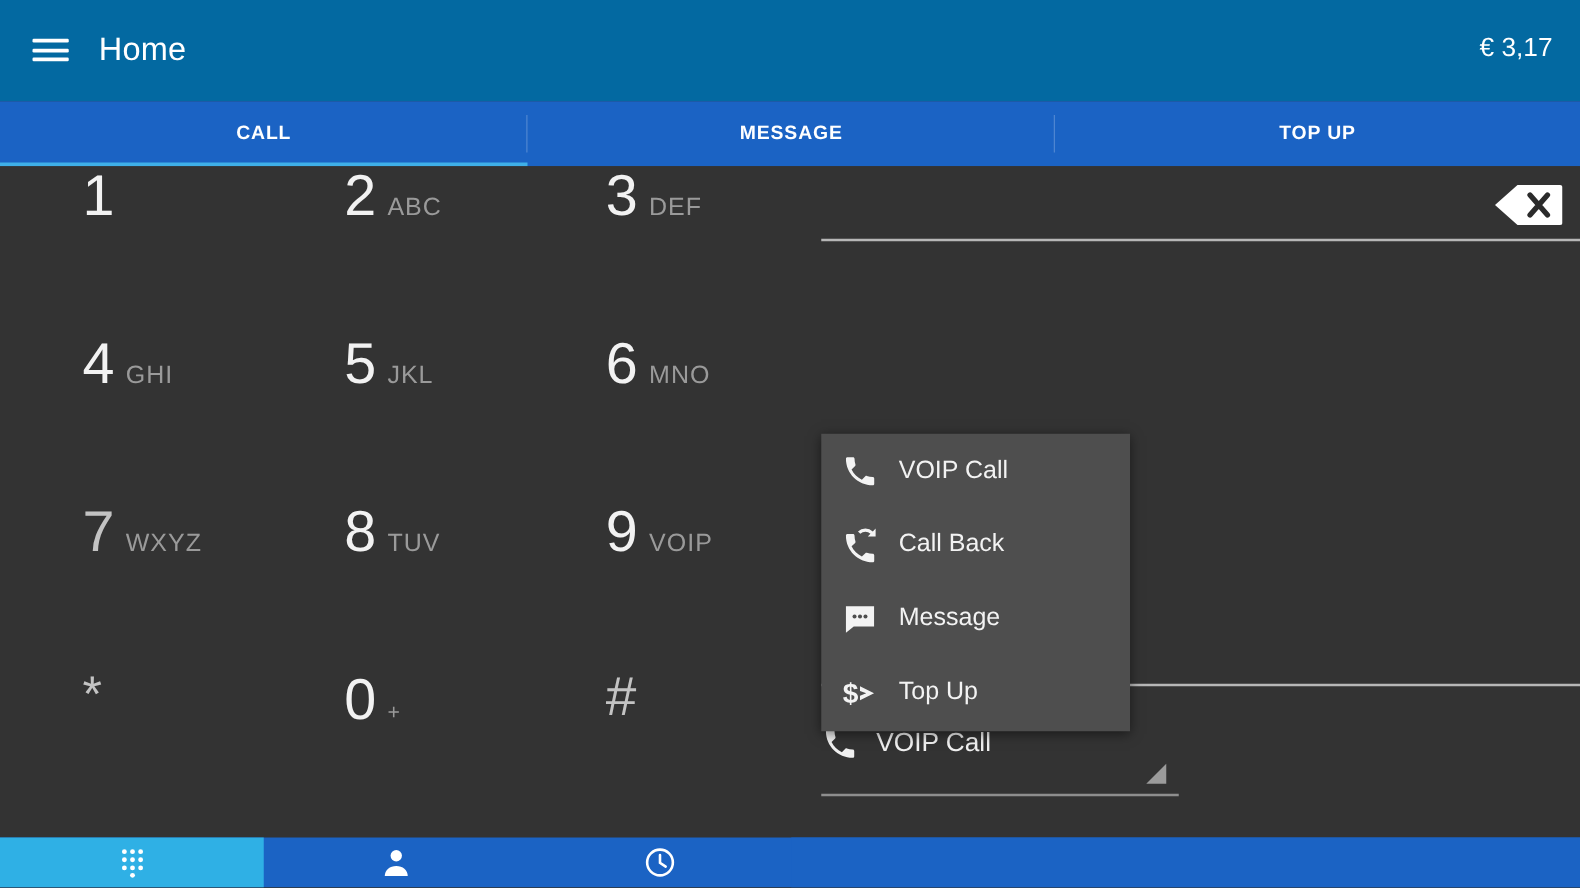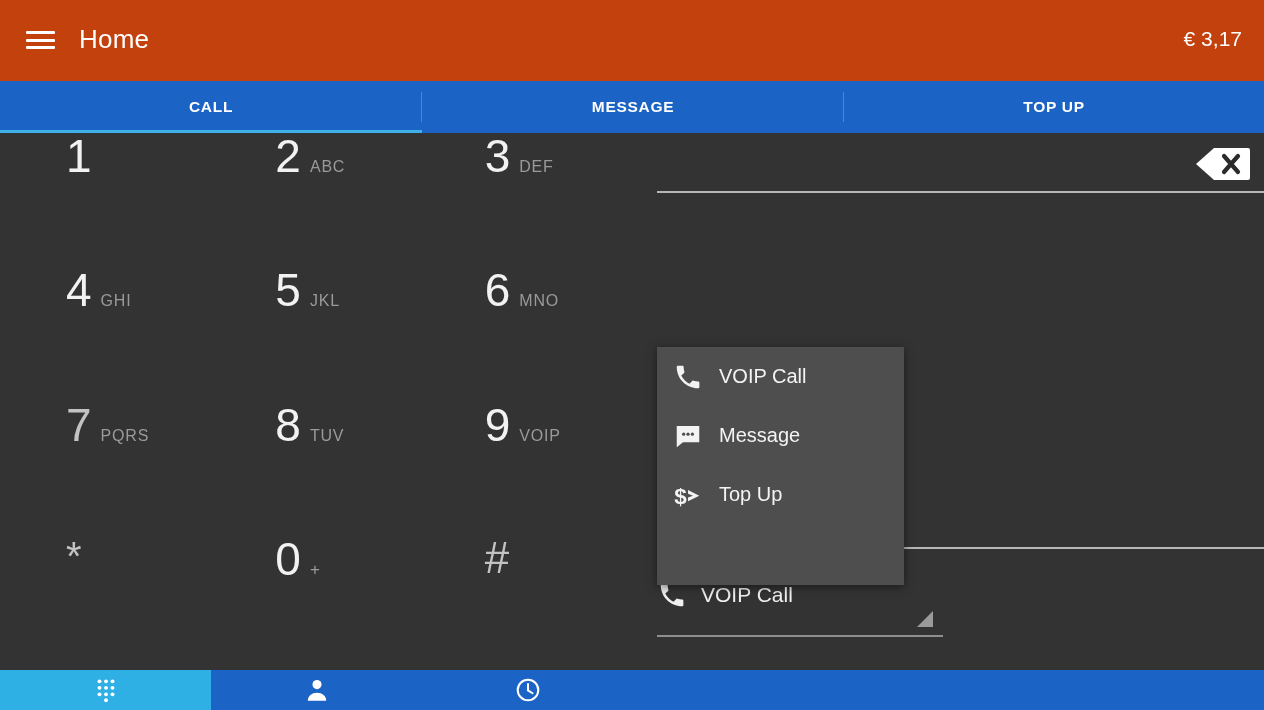--- a/index.html
+++ b/index.html
@@ -7,21 +7,21 @@
     width: 1264px; height: 710px;
     background: #333333;
     font-family: "Liberation Sans", sans-serif;
     overflow: hidden;
   }
   .app { position: relative; width: 1264px; height: 710px; background: #333333; }
 
   
   .header {
     position: absolute; left: 0; top: 0; width: 1264px; height: 81px;
-    background: #c2410c;
+    background: #0369a1;
   }
   .menu-btn {
     position: absolute; left: 26px; top: 27px; width: 30px; height: 26px;
     display: flex; flex-direction: column; justify-content: space-between;
     padding: 4px 0; cursor: pointer;
   }
   .menu-btn span { display: block; width: 29px; height: 3px; background: #ffffff; border-radius: 1px; }
   .header-title {
     position: absolute; left: 79px; top: 24px;
     font-size: 26px; color: #ffffff; font-weight: 400; letter-spacing: .2px;
@@ -61,21 +61,21 @@
   }
   .key {
     position: relative; display: flex; align-items: baseline; justify-content: flex-start;
     padding-left: 66px; cursor: pointer;
   }
   .key .digit {
     font-size: 46px; color: #f2f2f2; font-weight: 400; line-height: 1;
   }
   .key .digit.dim { color: #c3c3c3; }
   .key .letters {
-    font-size: 16px; color: #9a9a9a; letter-spacing: .8px; margin-left: 9px;
+    font-size: 20px; color: #9a9a9a; letter-spacing: .8px; margin-left: 9px;
   }
   .key .letters.plus { font-size: 17px; }
   .key.k2 { padding-left: 62px; } .key.k3 { padding-left: 58px; }
   .key.k5 { padding-left: 62px; } .key.k6 { padding-left: 58px; }
   .key.k8 { padding-left: 62px; } .key.k9 { padding-left: 58px; }
   .key.k0 { padding-left: 62px; } .key.khash { padding-left: 58px; }
 
   
   .rightpane { position: absolute; left: 640px; top: 0; width: 624px; height: 537px; }
 
@@ -193,21 +193,21 @@
       <div class="key k5">
         <span class="digit">5</span>
         <span class="letters">JKL</span>
       </div>
       <div class="key k6">
         <span class="digit">6</span>
         <span class="letters">MNO</span>
       </div>
       <div class="key k7">
         <span class="digit dim">7</span>
-        <span class="letters">PQRS</span>
+        <span class="letters">WXYZ</span>
       </div>
       <div class="key k8">
         <span class="digit">8</span>
         <span class="letters">TUV</span>
       </div>
       <div class="key k9">
         <span class="digit">9</span>
         <span class="letters">VOIP</span>
       </div>
       <div class="key kstar">
@@ -252,20 +252,29 @@
   </div>
 
   <div class="dropdown">
     <div class="dd-item">
       <span class="dd-icon">
         <svg viewBox="0 0 24 24" width="30" height="30" fill="#f3f3f3">
           <path d="M6.6 10.8c1.4 2.8 3.8 5.1 6.6 6.6l2.2-2.2c.3-.3.7-.4 1-.2 1.2.4 2.4.6 3.7.6.6 0 1 .4 1 1V20c0 .6-.4 1-1 1C10.6 21 3 13.4 3 4c0-.6.4-1 1-1h3.5c.6 0 1 .4 1 1 0 1.3.2 2.5.6 3.7.1.3 0 .7-.2 1l-2.3 2.1z"></path>
         </svg>
       </span>
       <span class="dd-label">VOIP Call</span>
+    </div>
+    <div class="dd-item">
+      <span class="dd-icon">
+        <svg viewBox="0 0 24 24" width="30" height="30" fill="#f3f3f3">
+          <path d="M6.6 12.8c1.4 2.8 3.8 5.1 6.6 6.6l2.2-2.2c.3-.3.7-.4 1-.2 1.2.4 2.4.6 3.7.6.6 0 1 .4 1 1V22c0 .6-.4 1-1 1C10.6 23 3 15.4 3 6c0-.6.4-1 1-1h3.5c.6 0 1 .4 1 1 0 1.3.2 2.5.6 3.7.1.3 0 .7-.2 1l-2.3 2.1z"></path>
+          <path d="M22 1.5v5h-5l1.7-1.7a4.6 4.6 0 0 0-6.5 0l-1.5-1.5a6.8 6.8 0 0 1 9.5 0L22 1.5z"></path>
+        </svg>
+      </span>
+      <span class="dd-label">Call Back</span>
     </div>
     <div class="dd-item">
       <span class="dd-icon">
         <svg viewBox="0 0 24 24" width="30" height="30" fill="#f3f3f3">
           <path d="M3 4h18v13H8l-5 4z"></path>
           <circle cx="8.5" cy="10.5" r="1.3" fill="#4e4e4e"></circle>
           <circle cx="12" cy="10.5" r="1.3" fill="#4e4e4e"></circle>
           <circle cx="15.5" cy="10.5" r="1.3" fill="#4e4e4e"></circle>
         </svg>
       </span>

